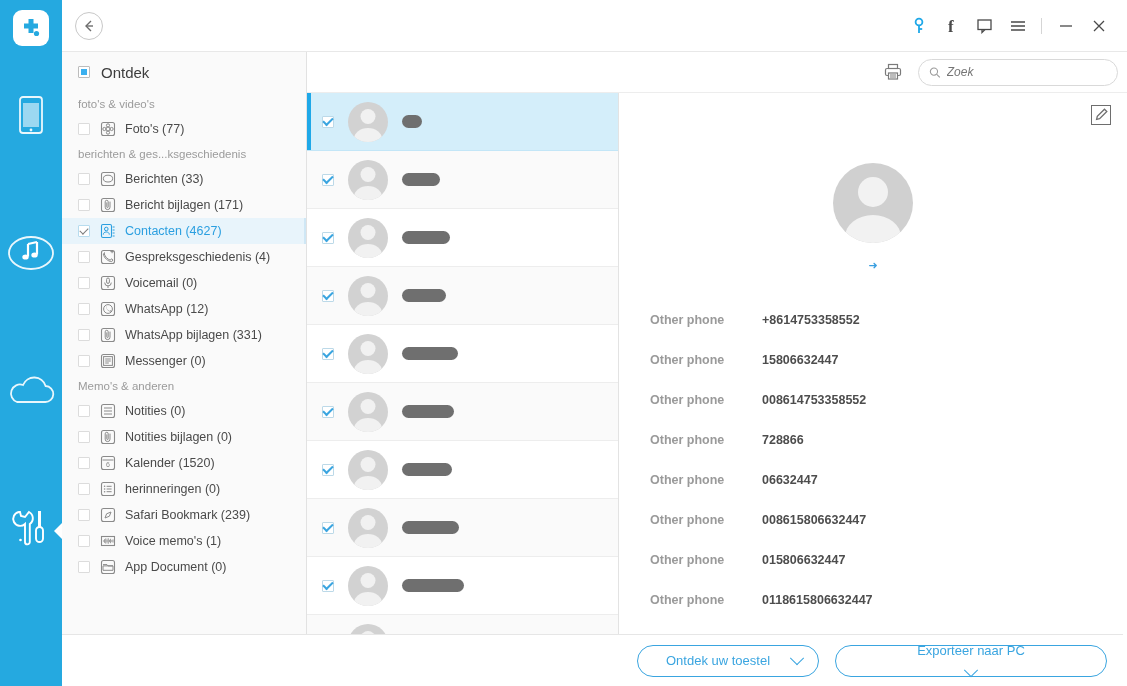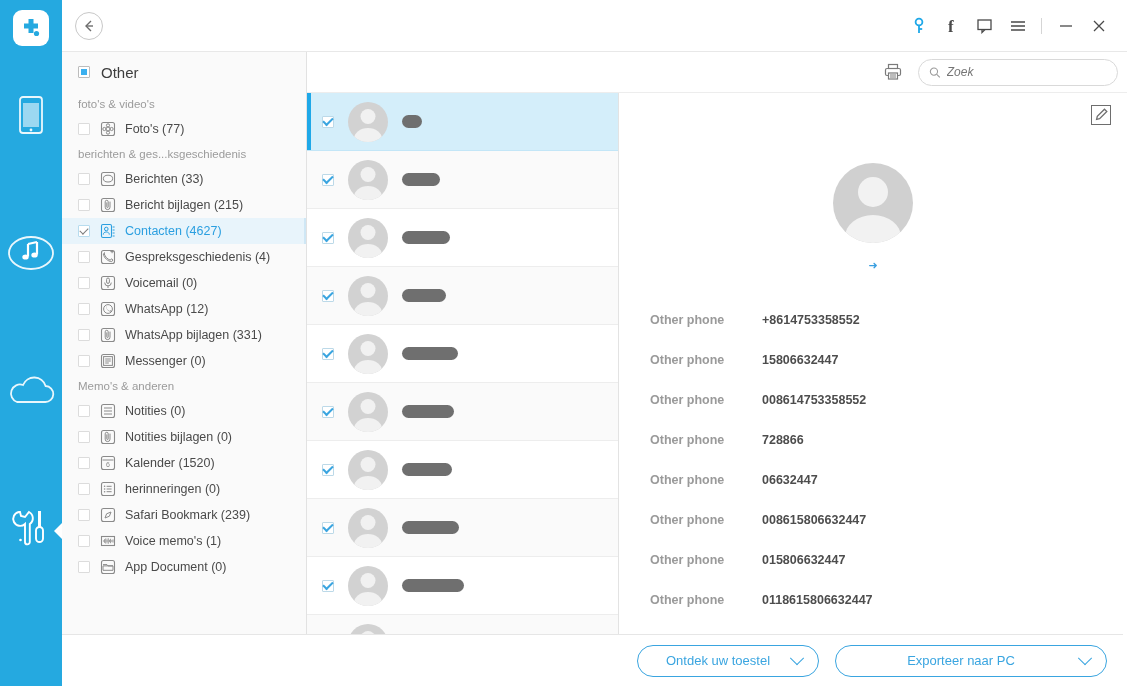--- a/index.html
+++ b/index.html
@@ -210,21 +210,21 @@
     display: flex; align-items: center; justify-content: flex-end;
     gap: 16px; padding-right: 16px;
   }
   .pill {
     height: 32px; border: 1px solid #3aa5e0; border-radius: 16px;
     display: flex; align-items: center; justify-content: center;
     gap: 10px; color: #3aa5e0; font-size: 13px; cursor: pointer;
     background: #fff; padding: 0 16px; position: relative;
   }
   .pill.w1 { width: 182px; }
-  .pill.w2 { width: 272px; }
+  .pill.w2 { width: 272px; flex-direction: column; }
   .pill .lbl { flex: 1; text-align: center; }
   .chev {
     width: 10px; height: 10px; border-right: 1.6px solid #3aa5e0;
     border-bottom: 1.6px solid #3aa5e0; transform: rotate(45deg) translate(-2px,-2px);
     flex: 0 0 10px;
   }
 </style>
 </head>
 <body>
 
@@ -327,21 +327,21 @@
           </svg>
         </div>
       </div>
     </div>
 
     <div class="body">
 
       <div class="sidebar">
         <div class="side-head">
           <span class="cb indeterminate"></span>
-          <span class="side-head-label">Other</span>
+          <span class="side-head-label">Ontdek</span>
         </div>
         <div id="sidebar-groups">
             <div class="group-title">foto's &amp; video's</div>
             <div class="side-item">
               <span class="cb dim"></span>
               <span class="s-ico">
                 <svg width="16" height="16" viewBox="0 0 16 16">
                   <rect x="1.5" y="1.5" width="13" height="13" rx="2" fill="none" stroke="currentColor" stroke-width="1.1"></rect>
                   <circle cx="8" cy="8" r="2" fill="none" stroke="currentColor" stroke-width="1"></circle>
                   <circle cx="8" cy="4.4" r="1.6" fill="none" stroke="currentColor" stroke-width="1"></circle>
@@ -364,21 +364,21 @@
               <span class="side-label">Berichten (33)</span>
             </div>
             <div class="side-item">
               <span class="cb dim"></span>
               <span class="s-ico">
                 <svg width="16" height="16" viewBox="0 0 16 16">
                   <rect x="1.5" y="1.5" width="13" height="13" rx="2" fill="none" stroke="currentColor" stroke-width="1.1"></rect>
                   <path d="M10 4.6v5.6a2.4 2.4 0 1 1-4.8 0V4.8a1.5 1.5 0 1 1 3 0v5.1a.7.7 0 1 1-1.4 0V5.4" fill="none" stroke="currentColor" stroke-width="1"></path>
                 </svg>
               </span>
-              <span class="side-label">Bericht bijlagen (215)</span>
+              <span class="side-label">Bericht bijlagen (171)</span>
             </div>
             <div class="side-item selected">
               <span class="cb checked"></span>
               <span class="s-ico">
                 <svg width="16" height="16" viewBox="0 0 16 16">
                   <rect x="1.5" y="1.5" width="10" height="13" rx="1.4" fill="none" stroke="currentColor" stroke-width="1.1"></rect>
                   <circle cx="6.3" cy="6" r="1.8" fill="none" stroke="currentColor" stroke-width="1"></circle>
                   <path d="M3.3 11.6c0-1.7 1.3-2.6 3-2.6s3 .9 3 2.6" fill="none" stroke="currentColor" stroke-width="1"></path>
                   <path d="M12.6 4h2M12.6 7h2M12.6 10h2M12.6 13h2" stroke="currentColor" stroke-width="1.1"></path>
                 </svg>

